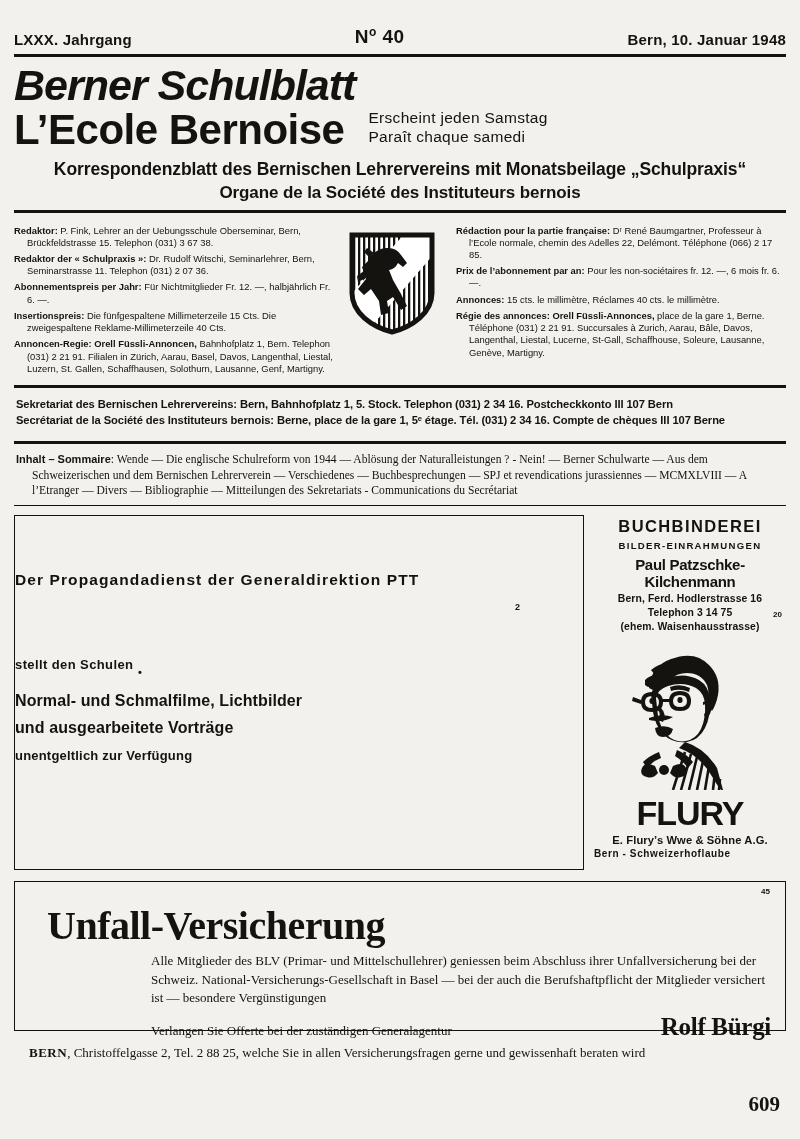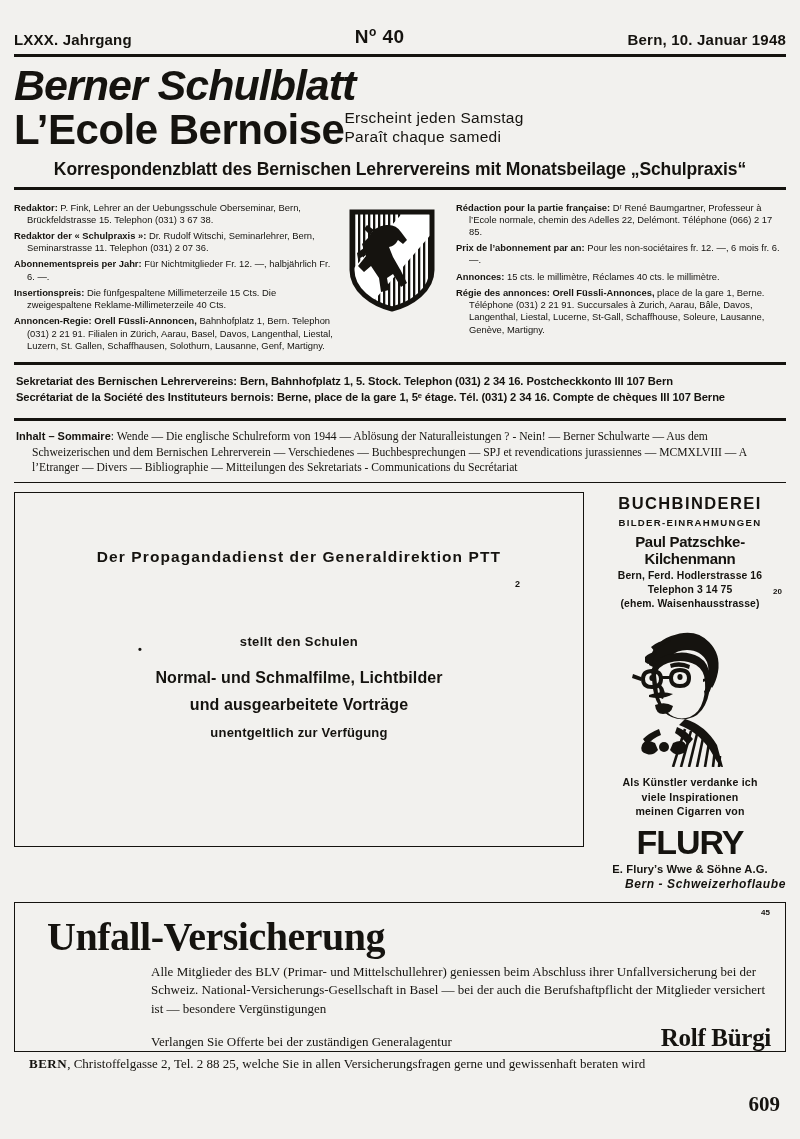--- a/index.html
+++ b/index.html
@@ -28,21 +28,21 @@
   .rule-thick{border-top:3px solid #15130f;margin-top:6px;}
   .rule-thin{border-top:1.5px solid #15130f;}
 
   
   .masthead{
     font-size:43px;line-height:.96;font-weight:700;
     letter-spacing:-1px;margin:8px 0 0 0;
     white-space:nowrap;
     font-style:italic;
   }
-  .sub-row{display:flex;align-items:flex-start;gap:0;margin-top:2px;}
+  .sub-row{display:flex;align-items:flex-start;gap:24px;margin-top:2px;}
   .masthead-fr{
     font-size:42px;line-height:1;font-weight:700;letter-spacing:-.5px;
     white-space:nowrap;
   }
   .appear{font-size:15.5px;line-height:1.22;padding-bottom:4px;letter-spacing:.3px;}
   .corr{
     text-align:center;font-size:17.5px;font-weight:700;margin-top:8px;letter-spacing:-.1px;
   }
   .organe{
     text-align:center;font-size:17px;font-weight:700;margin-top:3px;letter-spacing:-.1px;
@@ -67,21 +67,21 @@
   
   .somm{margin-top:3px;padding:5px 2px 6px 2px;font-family:"Liberation Serif",serif;font-size:11.6px;line-height:1.36;}
   .somm .lbl{font-weight:700;font-family:"Liberation Sans",sans-serif;font-size:11px;}
   .somm .body{padding-left:16px;text-indent:-16px;display:block;}
 
   
   .ads{display:flex;gap:10px;margin-top:9px;}
   .ad-ptt{
     flex:1;border:1.5px solid #15130f;
     height:355px;box-sizing:border-box;
-    position:relative;text-align:center;
+    position:relative;text-align:left;
   }
   .ptt-title{font-size:15.5px;font-weight:700;letter-spacing:1.1px;margin-top:55px;}
   .ptt-l1{font-size:13px;font-weight:700;letter-spacing:.4px;margin-top:68px;}
   .ptt-l2{font-size:16px;font-weight:700;letter-spacing:.1px;margin-top:20px;}
   .ptt-l3{font-size:16px;font-weight:700;letter-spacing:.1px;margin-top:9px;}
   .ptt-l4{font-size:13px;font-weight:700;letter-spacing:.2px;margin-top:11px;}
   .ptt-l5{font-size:14px;font-weight:700;letter-spacing:1.2px;margin-top:58px;}
   .ptt-mark{position:absolute;left:500px;top:86px;font-size:9px;font-weight:700;}
   .ptt-dot{position:absolute;left:123px;top:150px;font-size:11px;font-weight:700;}
 
@@ -95,31 +95,31 @@
   .bb-5 .num{position:absolute;right:4px;bottom:-1px;font-size:8px;}
   .portrait{display:flex;justify-content:center;margin-top:8px;}
   .portrait svg{width:150px;height:150px;}
   .flury-cap{text-align:center;font-size:10.6px;line-height:1.38;font-weight:600;letter-spacing:.2px;margin-top:8px;}
   .flury-logo{
     text-align:center;font-size:34px;font-weight:700;
     letter-spacing:-1px;margin-top:6px;line-height:1;
     font-family:"Liberation Sans",sans-serif;
   }
   .flury-sub1{text-align:center;font-size:11.2px;font-weight:700;letter-spacing:.1px;margin-top:4px;}
-  .flury-sub2{text-align:right;font-size:12px;font-weight:700;letter-spacing:.6px;margin-top:2px;font-style:italic;}
+  .flury-sub2{text-align:left;font-size:10px;font-weight:700;letter-spacing:.6px;margin-top:2px;}
 
   
   .ad-unfall{
     border:1.5px solid #15130f;margin-top:11px;
     padding:10px 14px 10px 14px;position:relative;box-sizing:border-box;
     height:150px;
   }
   .uv-title{
     font-family:"Liberation Serif",serif;font-weight:700;
-    font-size:40px;line-height:1;letter-spacing:-.5px;margin:4px 0 0 18px;
+    font-size:40px;line-height:1;letter-spacing:-.5px;margin:14px 0 0 18px;
   }
   .uv-num{position:absolute;right:15px;top:5px;font-size:8px;font-weight:700;}
   .uv-body{
     font-family:"Liberation Serif",serif;font-size:13px;line-height:1.42;
     margin-left:122px;margin-top:6px;
   }
   .uv-row{display:flex;align-items:flex-end;margin-left:122px;margin-top:7px;}
   .uv-verl{font-family:"Liberation Serif",serif;font-size:13px;flex:1;}
   .uv-name{font-family:"Liberation Serif",serif;font-weight:700;font-size:25px;line-height:1;letter-spacing:-.3px;}
   .uv-last{font-family:"Liberation Serif",serif;font-size:13px;margin-top:6px;}
@@ -146,20 +146,21 @@
 
   <div class="sub-row">
     <div class="masthead-fr">L’Ecole Bernoise</div>
     <div class="appear">
       <div>Erscheint jeden Samstag</div>
       <div>Paraît chaque samedi</div>
     </div>
   </div>
 
   <div class="corr">Korrespondenzblatt des Bernischen Lehrervereins mit Monatsbeilage „Schulpraxis“</div>
+  <div class="organe">Organe de la Société des Instituteurs bernois</div>
 
   <div class="rule-thick" style="margin-top:7px"></div>
 
   <div class="imprint">
     <div class="col">
       <p><b>Redaktor:</b><span> P. Fink, Lehrer an der Uebungsschule Oberseminar, Bern, Brückfeldstrasse 15. Telephon (031) 3 67 38.</span></p>
       <p><b>Redaktor der « Schulpraxis »:</b><span> Dr. Rudolf Witschi, Seminarlehrer, Bern, Seminarstrasse 11. Telephon (031) 2 07 36.</span></p>
       <p><b>Abonnementspreis per Jahr:</b><span> Für Nichtmitglieder Fr. 12. —, halbjährlich Fr. 6. —.</span></p>
       <p><b>Insertionspreis:</b><span> Die fünfgespaltene Millimeterzeile 15 Cts. Die zweigespaltene Reklame-Millimeterzeile 40 Cts.</span></p>
       <p><b>Annoncen-Regie: Orell Füssli-Annoncen,</b><span> Bahnhofplatz 1, Bern. Telephon (031) 2 21 91. Filialen in Zürich, Aarau, Basel, Davos, Langenthal, Liestal, Luzern, St. Gallen, Schaffhausen, Solothurn, Lausanne, Genf, Martigny.</span></p>
@@ -283,25 +284,20 @@
               <path d="M88 121 L82 150"></path>
                 <path d="M94 126 L90 150"></path>
                 <path d="M100 132 L98 150"></path>
               <path d="M105 139 L104 150"></path>
             </g>
             <path d="M64 108 q22 8 34 30 q8 14 10 12 l-6 -22 q-12 -20 -32 -26 z"></path>
           </g>
         </svg>
       </div>
 
-      <div class="flury-cap">
-        <div>Als Künstler verdanke ich</div>
-        <div>viele Inspirationen</div>
-        <div>meinen Cigarren von</div>
-      </div>
       <div class="flury-logo">FLURY</div>
       <div class="flury-sub1">E. Flury’s Wwe &amp; Söhne A.G.</div>
       <div class="flury-sub2">Bern - Schweizerhoflaube</div>
     </div>
   </div>
 
   <div class="ad-unfall">
     <div class="uv-num">45</div>
     <div class="uv-title">Unfall-Versicherung</div>
     <div class="uv-body">Alle Mitglieder des BLV (Primar- und Mittelschullehrer) geniessen beim Abschluss ihrer Unfallversicherung bei der Schweiz. National-Versicherungs-Gesellschaft in Basel — bei der auch die Berufshaftpflicht der Mitglieder versichert ist — besondere Vergünstigungen</div>

